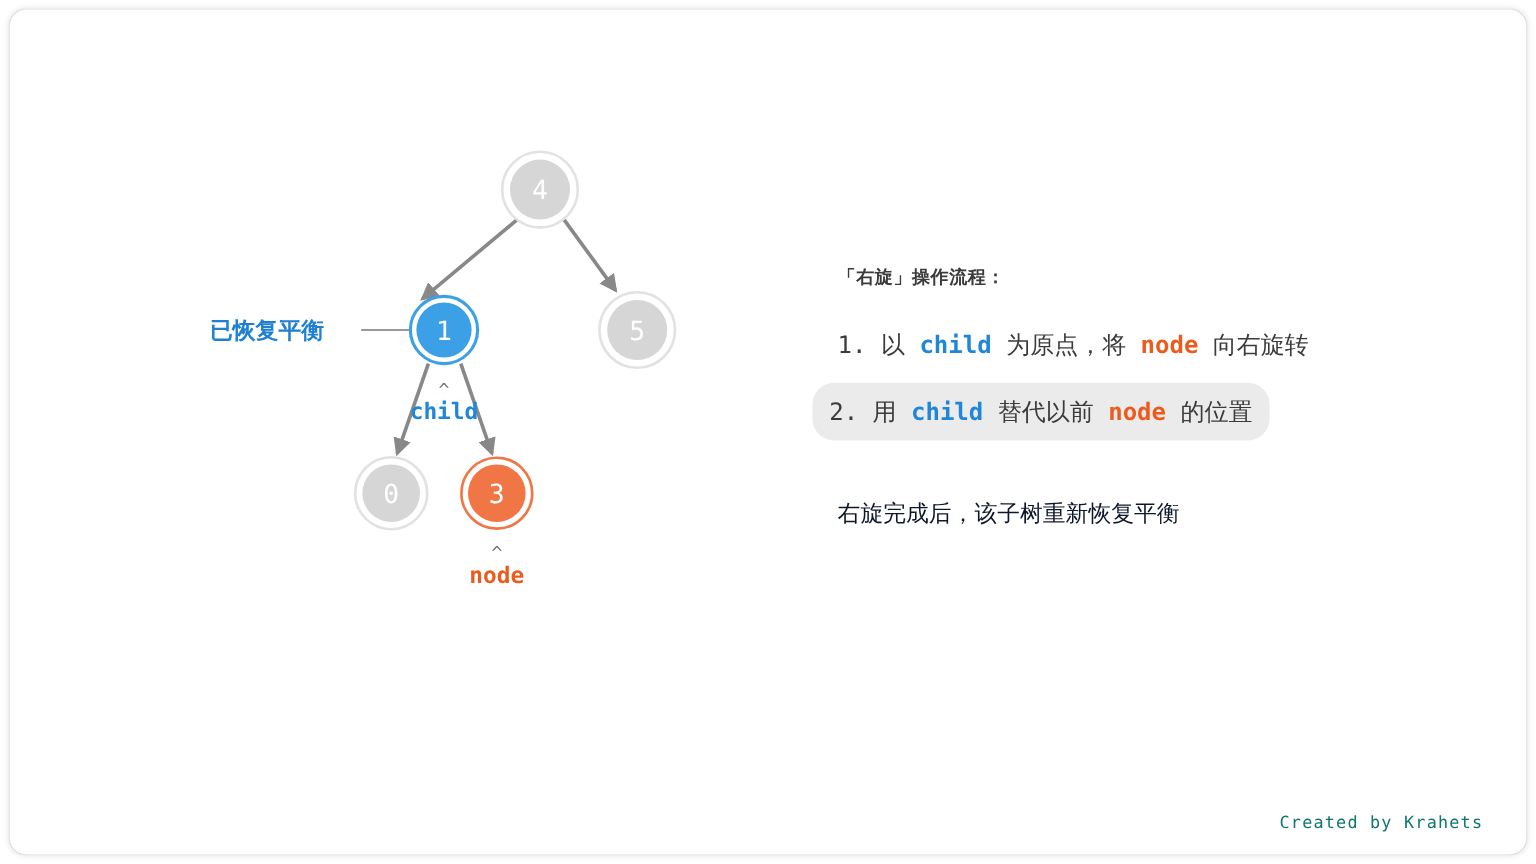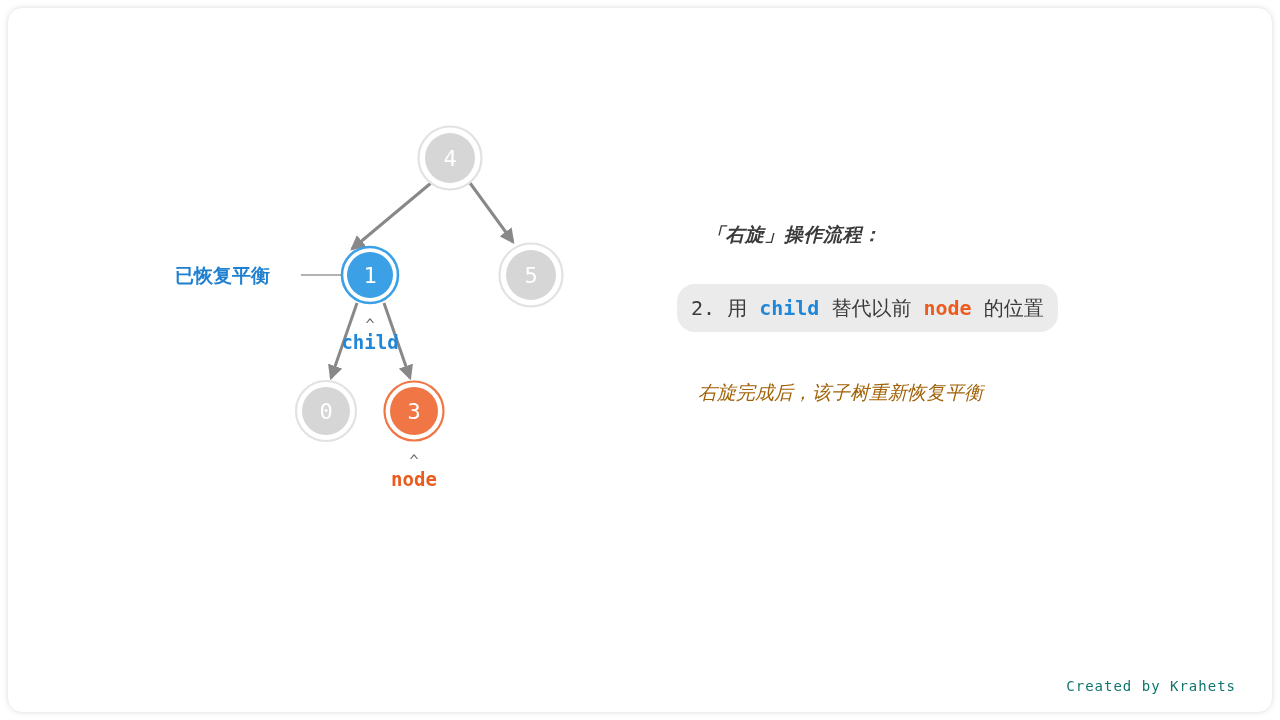--- a/index.html
+++ b/index.html
@@ -61,26 +61,25 @@
 
   
   #panel {
     position: absolute;
     left: 698px;
     top: 222px;
     width: 520px;
   }
   .panel-title {
     font-family: "DejaVu Sans", "Liberation Sans", sans-serif;
-    font-size: 19px;
+    font-size: 15px;
     font-weight: bold;
     color: #3b3b3b;
-    margin: 0 0 36px 8px;
+    margin: 0 0 36px 0;
     letter-spacing: 0.5px;
-    font-style: italic;
   }
   .step-row {
     font-family: "DejaVu Sans Mono", "Liberation Mono", monospace;
     font-size: 20px;
     color: #3b3b3b;
     line-height: 1.0;
     margin-bottom: 22px;
     white-space: nowrap;
   }
   .step-row .cjk {
@@ -91,24 +90,23 @@
     border-radius: 18px;
     margin-left: -21px;
     padding: 14px 14px;
     display: inline-block;
   }
   .kw-child { color: #1f86d8; font-weight: bold; }
   .kw-node  { color: #ec5b1e; font-weight: bold; }
   .summary-line {
     font-family: "DejaVu Sans", "Liberation Sans", sans-serif;
     font-size: 19px;
-    color: #a16207;
+    color: #0f172a;
     margin-top: 26px;
     white-space: nowrap;
-    font-style: italic;
   }
   #watermark {
     position: absolute;
     right: 44px;
     bottom: 26px;
     font-family: "DejaVu Sans Mono", "Liberation Mono", monospace;
     font-size: 14px;
     color: #0f766e;
     letter-spacing: 1px;
   }
@@ -174,20 +172,28 @@
 
     <g>
       <text class="caret" x="414" y="466" text-anchor="middle">^</text>
       <text class="ptr-label" x="414" y="486" text-anchor="middle" fill="#ec5b1e">node</text>
     </g>
   </svg>
 
   <div id="panel">
     <div class="panel-title">「右旋」操作流程：</div>
 
+    <div class="step-row">
+      <span>1.</span>
+      <span class="cjk">以</span>
+      <span class="kw-child">child</span>
+      <span class="cjk">为原点，将</span>
+      <span class="kw-node">node</span>
+      <span class="cjk">向右旋转</span>
+    </div>
 
     <div class="step-row highlighted">
       <span>2.</span>
       <span class="cjk">用</span>
       <span class="kw-child">child</span>
       <span class="cjk">替代以前</span>
       <span class="kw-node">node</span>
       <span class="cjk">的位置</span>
     </div>
 

